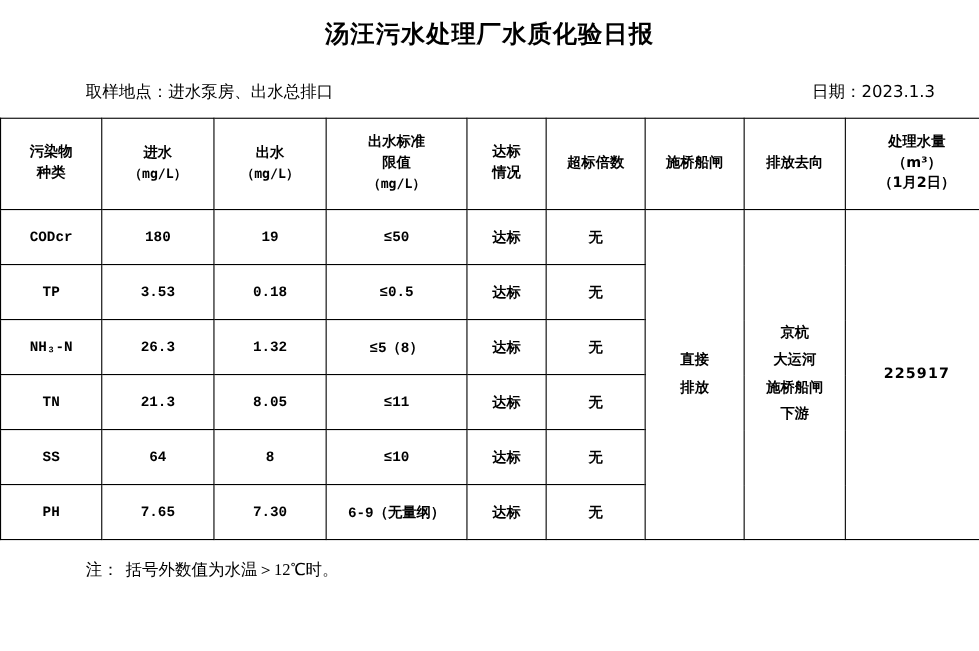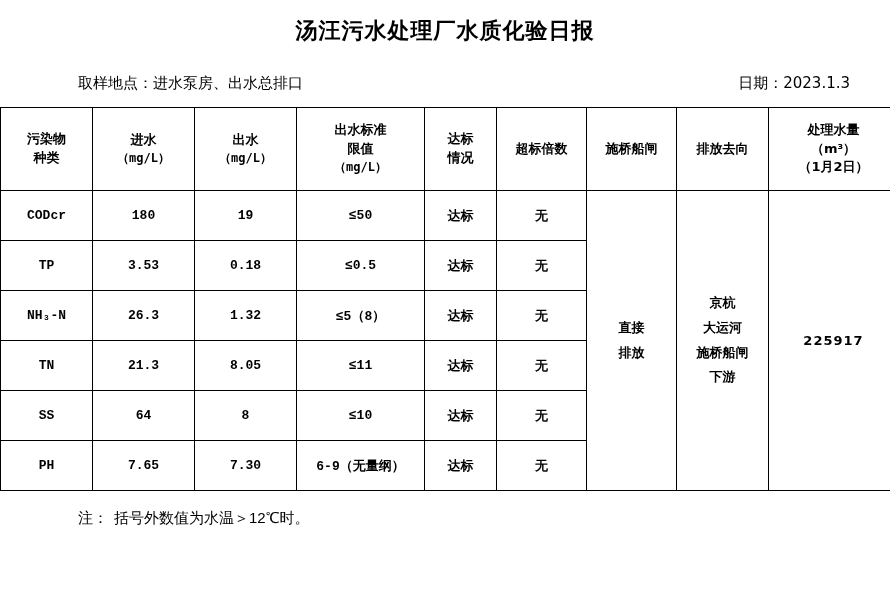--- a/index.html
+++ b/index.html
@@ -87,21 +87,21 @@
   .volume-cell {
     font-size: 24px;
     font-weight: normal;
     font-family: "DejaVu Sans", "Liberation Sans", sans-serif;
     letter-spacing: 1px;
   }
   .ph-limit { font-size: 12px; }
   .note {
     margin: 18px 0 0 78px;
     font-size: 15px;
-    font-family: Liberation Sans, sans-serif;
+    font-family: Liberation Serif, serif;
   }
   .note .note-label { margin-right: 6px; }
 </style>
 </head>
 <body>
 
 <div class="page">
 
   <div class="doc-title">汤汪污水处理厂水质化验日报</div>
 

